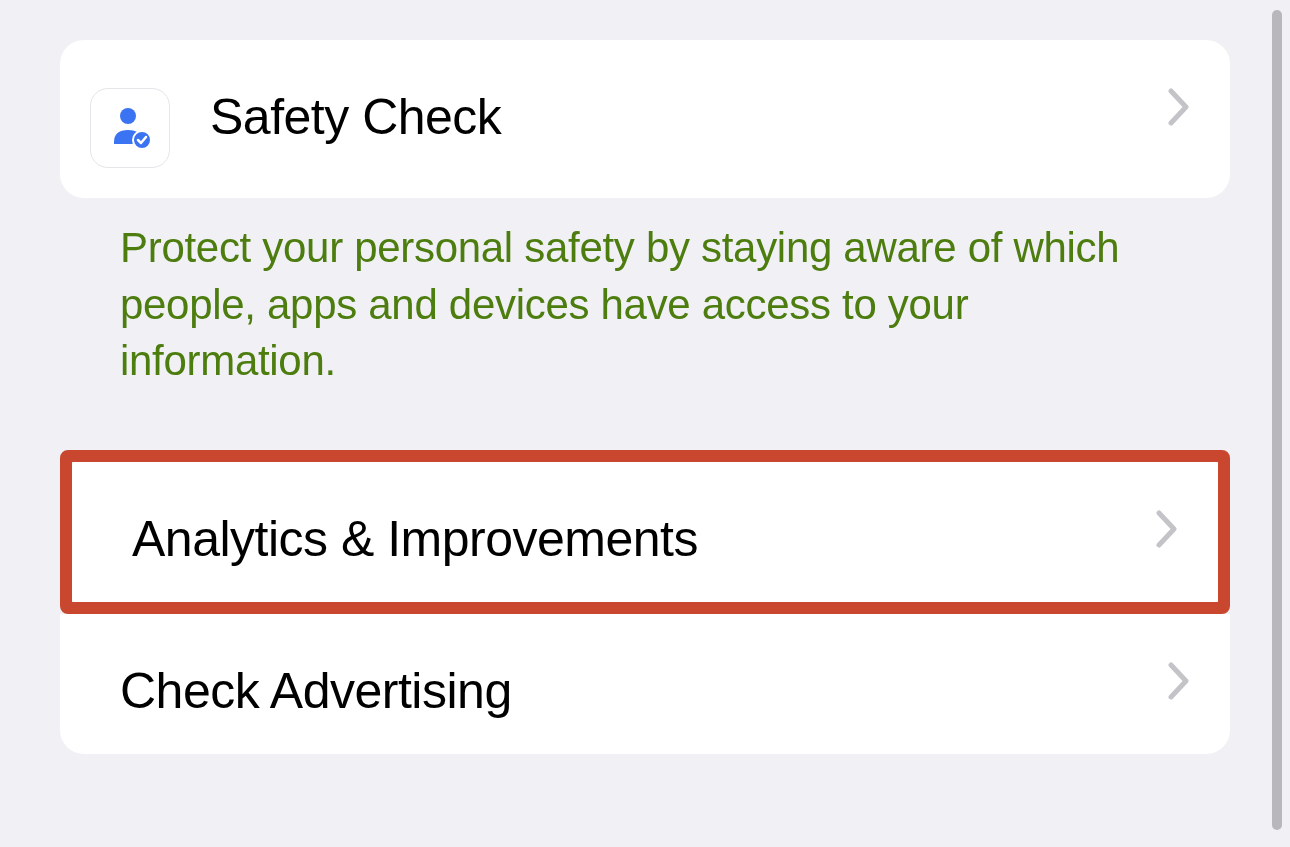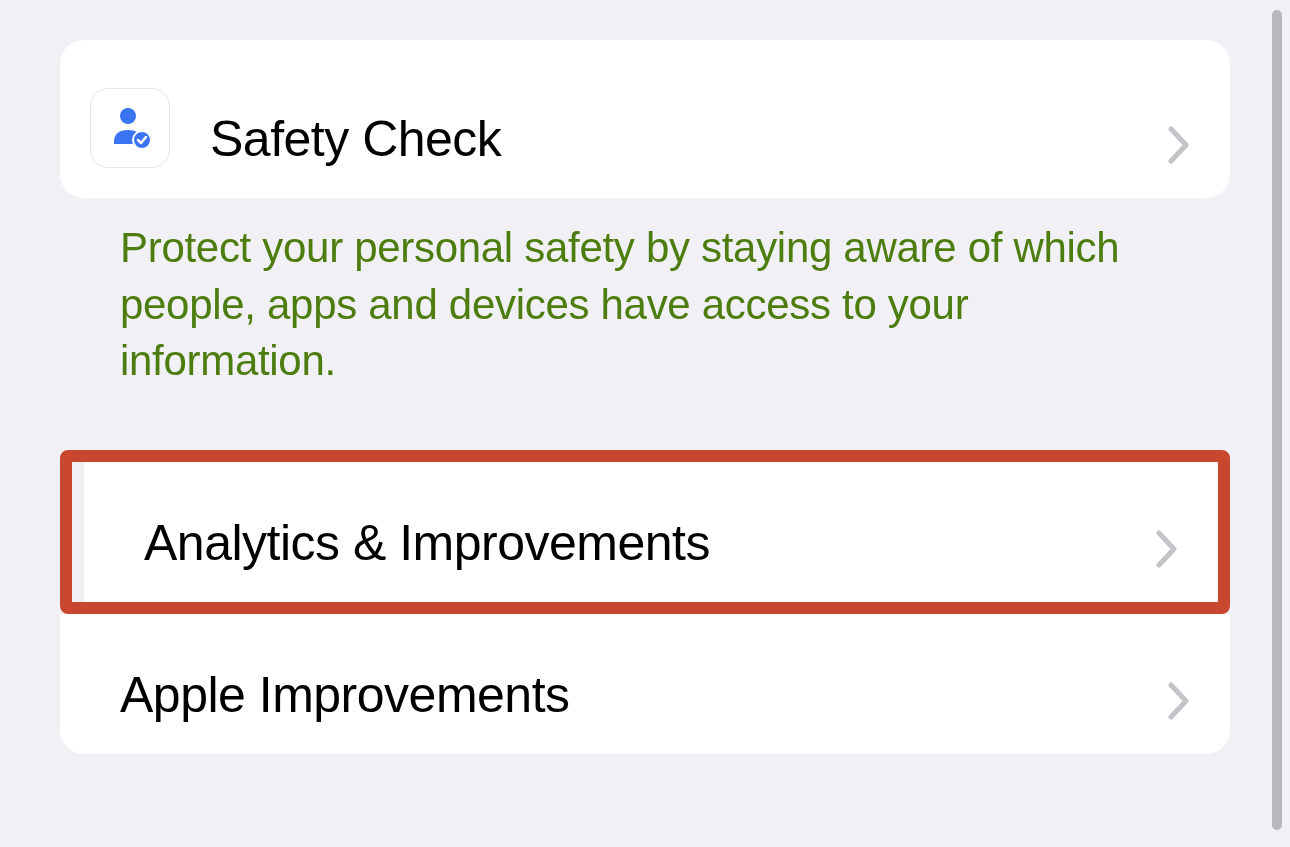--- a/index.html
+++ b/index.html
@@ -18,21 +18,21 @@
     .content {
       padding: 40px 60px 0 60px;
     }
     .section {
       background: #ffffff;
       border-radius: 24px;
       overflow: hidden;
     }
     .row {
       display: flex;
-      align-items: flex-end;
+      align-items: flex-start;
       padding: 48px 40px 30px 30px;
       cursor: pointer;
       min-height: 140px;
     }
     .row-no-icon {
       padding-left: 60px;
     }
     .icon-box {
       width: 80px;
       height: 80px;
@@ -101,34 +101,34 @@
           <path d="M 3 3 L 18 19 L 3 35" stroke="#c4c4c8" stroke-width="5" fill="none" stroke-linecap="round" stroke-linejoin="round"></path>
         </svg>
       </div>
     </div>
   </div>
 
   <div class="footer-text">Protect your personal safety by staying aware of which people, apps and devices have access to your information.</div>
 
   <div class="section2-wrapper">
     <div class="highlight-outline">
-      <div class="section" style="border-radius: 4px; margin-left: 12px;">
+      <div class="section" style="border-radius: 4px;">
         <div class="row row-no-icon">
           <div class="row-label">Analytics &amp; Improvements</div>
           <div class="chevron">
             <svg width="22" height="38" viewBox="0 0 22 38">
               <path d="M 3 3 L 18 19 L 3 35" stroke="#c4c4c8" stroke-width="5" fill="none" stroke-linecap="round" stroke-linejoin="round"></path>
             </svg>
           </div>
         </div>
       </div>
     </div>
     <div class="section" style="border-top-left-radius:0; border-top-right-radius:0;">
       <div class="row row-no-icon">
-        <div class="row-label">Apple Improvements</div>
+        <div class="row-label">Check Advertising</div>
         <div class="chevron">
           <svg width="22" height="38" viewBox="0 0 22 38">
             <path d="M 3 3 L 18 19 L 3 35" stroke="#c4c4c8" stroke-width="5" fill="none" stroke-linecap="round" stroke-linejoin="round"></path>
           </svg>
         </div>
       </div>
     </div>
   </div>
 
 </div>

